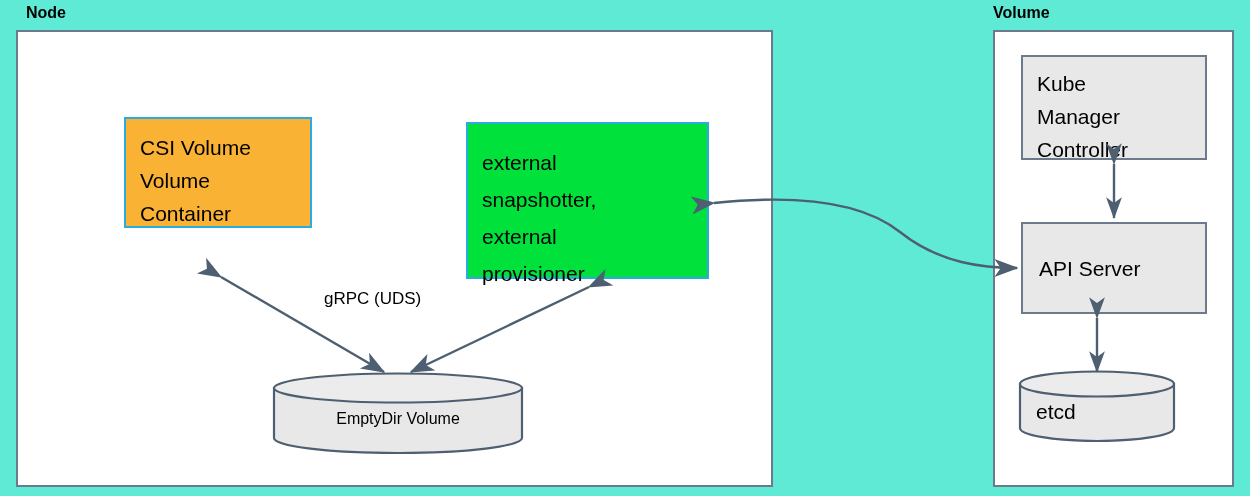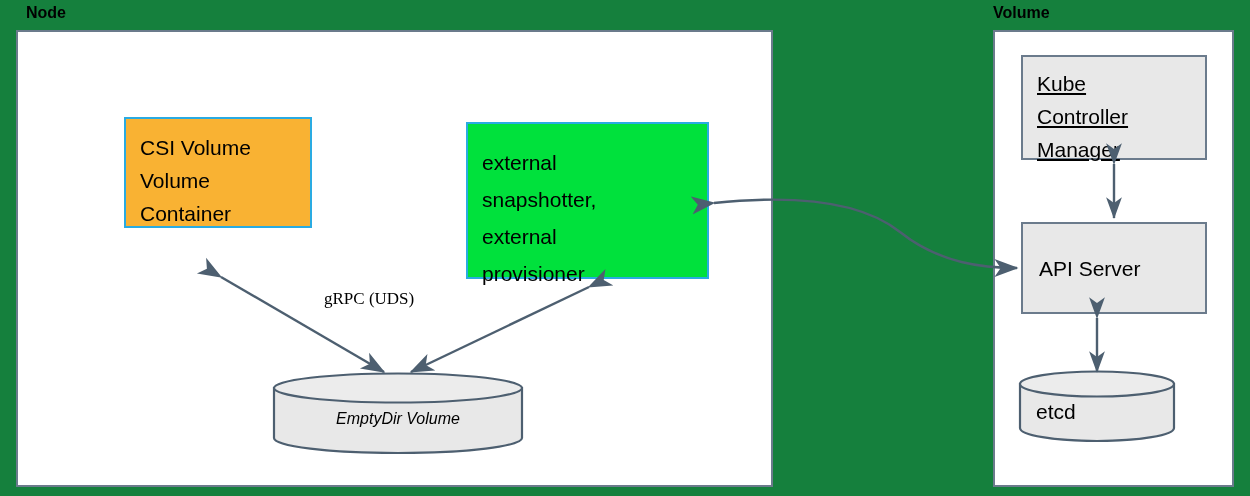--- a/index.html
+++ b/index.html
@@ -9,21 +9,21 @@
   }
   body {
     font-family: "Liberation Sans", sans-serif;
     color: #000000;
   }
   #canvas {
     position: relative;
     width: 1250px;
     height: 496px;
     overflow: hidden;
-    background: #15803d;
+    background: #5eead4;
   }
 
   
   .group-box {
     position: absolute;
     border: 2px solid #6b7b8c;
     background: #ffffff;
     box-sizing: border-box;
   }
   .group-label {
@@ -60,21 +60,21 @@
   
   .grey-box {
     position: absolute;
     box-sizing: border-box;
     background: #e8e8e8;
     border: 2px solid #6b7b8c;
     font-size: 21px;
     line-height: 33px;
     color: #000000;
   }
-  .grey-box.pad-left { padding: 10px 0 0 14px; text-decoration: underline; }
+  .grey-box.pad-left { padding: 10px 0 0 14px; }
   .grey-box.centered {
     display: flex;
     align-items: center;
     padding-left: 16px;
   }
 
   
   .cyl {
     position: absolute;
     box-sizing: border-box;
@@ -122,38 +122,38 @@
     <div>Container</div>
   </div>
 
   <div class="proc-box green" style="left:466px; top:122px; width:243px; height:157px; line-height:37px; padding-top:20px;">
     <div>external</div>
     <div>snapshotter,</div>
     <div>external</div>
     <div>provisioner</div>
   </div>
 
-  <div class="cyl" style="left:272px; top:372px; width:252px; height:82px;font-style:italic;">
+  <div class="cyl" style="left:272px; top:372px; width:252px; height:82px;">
     <svg width="252" height="82" viewBox="0 0 252 82">
       <path d="M2,16 L2,66 A124,15 0 0 0 250,66 L250,16 Z" fill="#e8e8e8" stroke="#4d5f70" stroke-width="2.2"></path>
       <ellipse cx="126" cy="16" rx="124" ry="14.5" fill="#ececec" stroke="#4d5f70" stroke-width="2.2"></ellipse>
     </svg>
     <div class="cyl-label small" style="top:38px;">EmptyDir Volume</div>
   </div>
 
-  <div class="edge-label" style="left:324px; top:289px;font-family:Liberation Serif, serif;">gRPC (UDS)</div>
+  <div class="edge-label" style="left:324px; top:289px;">gRPC (UDS)</div>
 
   <div class="group-label" style="left:993px; top:4px;">Volume</div>
 
   <div class="group-box" id="master-box" style="left:993px; top:30px; width:241px; height:457px;"></div>
 
   <div class="grey-box pad-left" style="left:1021px; top:55px; width:186px; height:105px;">
     <div>Kube</div>
+    <div>Manager</div>
     <div>Controller</div>
-    <div>Manager</div>
   </div>
 
   <div class="grey-box centered" style="left:1021px; top:222px; width:186px; height:92px;">
     <div>API Server</div>
   </div>
 
   <div class="cyl" style="left:1018px; top:370px; width:158px; height:72px;">
     <svg width="158" height="72" viewBox="0 0 158 72">
       <path d="M2,14 L2,58 A77,13 0 0 0 156,58 L156,14 Z" fill="#e8e8e8" stroke="#4d5f70" stroke-width="2.2"></path>
       <ellipse cx="79" cy="14" rx="77" ry="12.5" fill="#ececec" stroke="#4d5f70" stroke-width="2.2"></ellipse>

